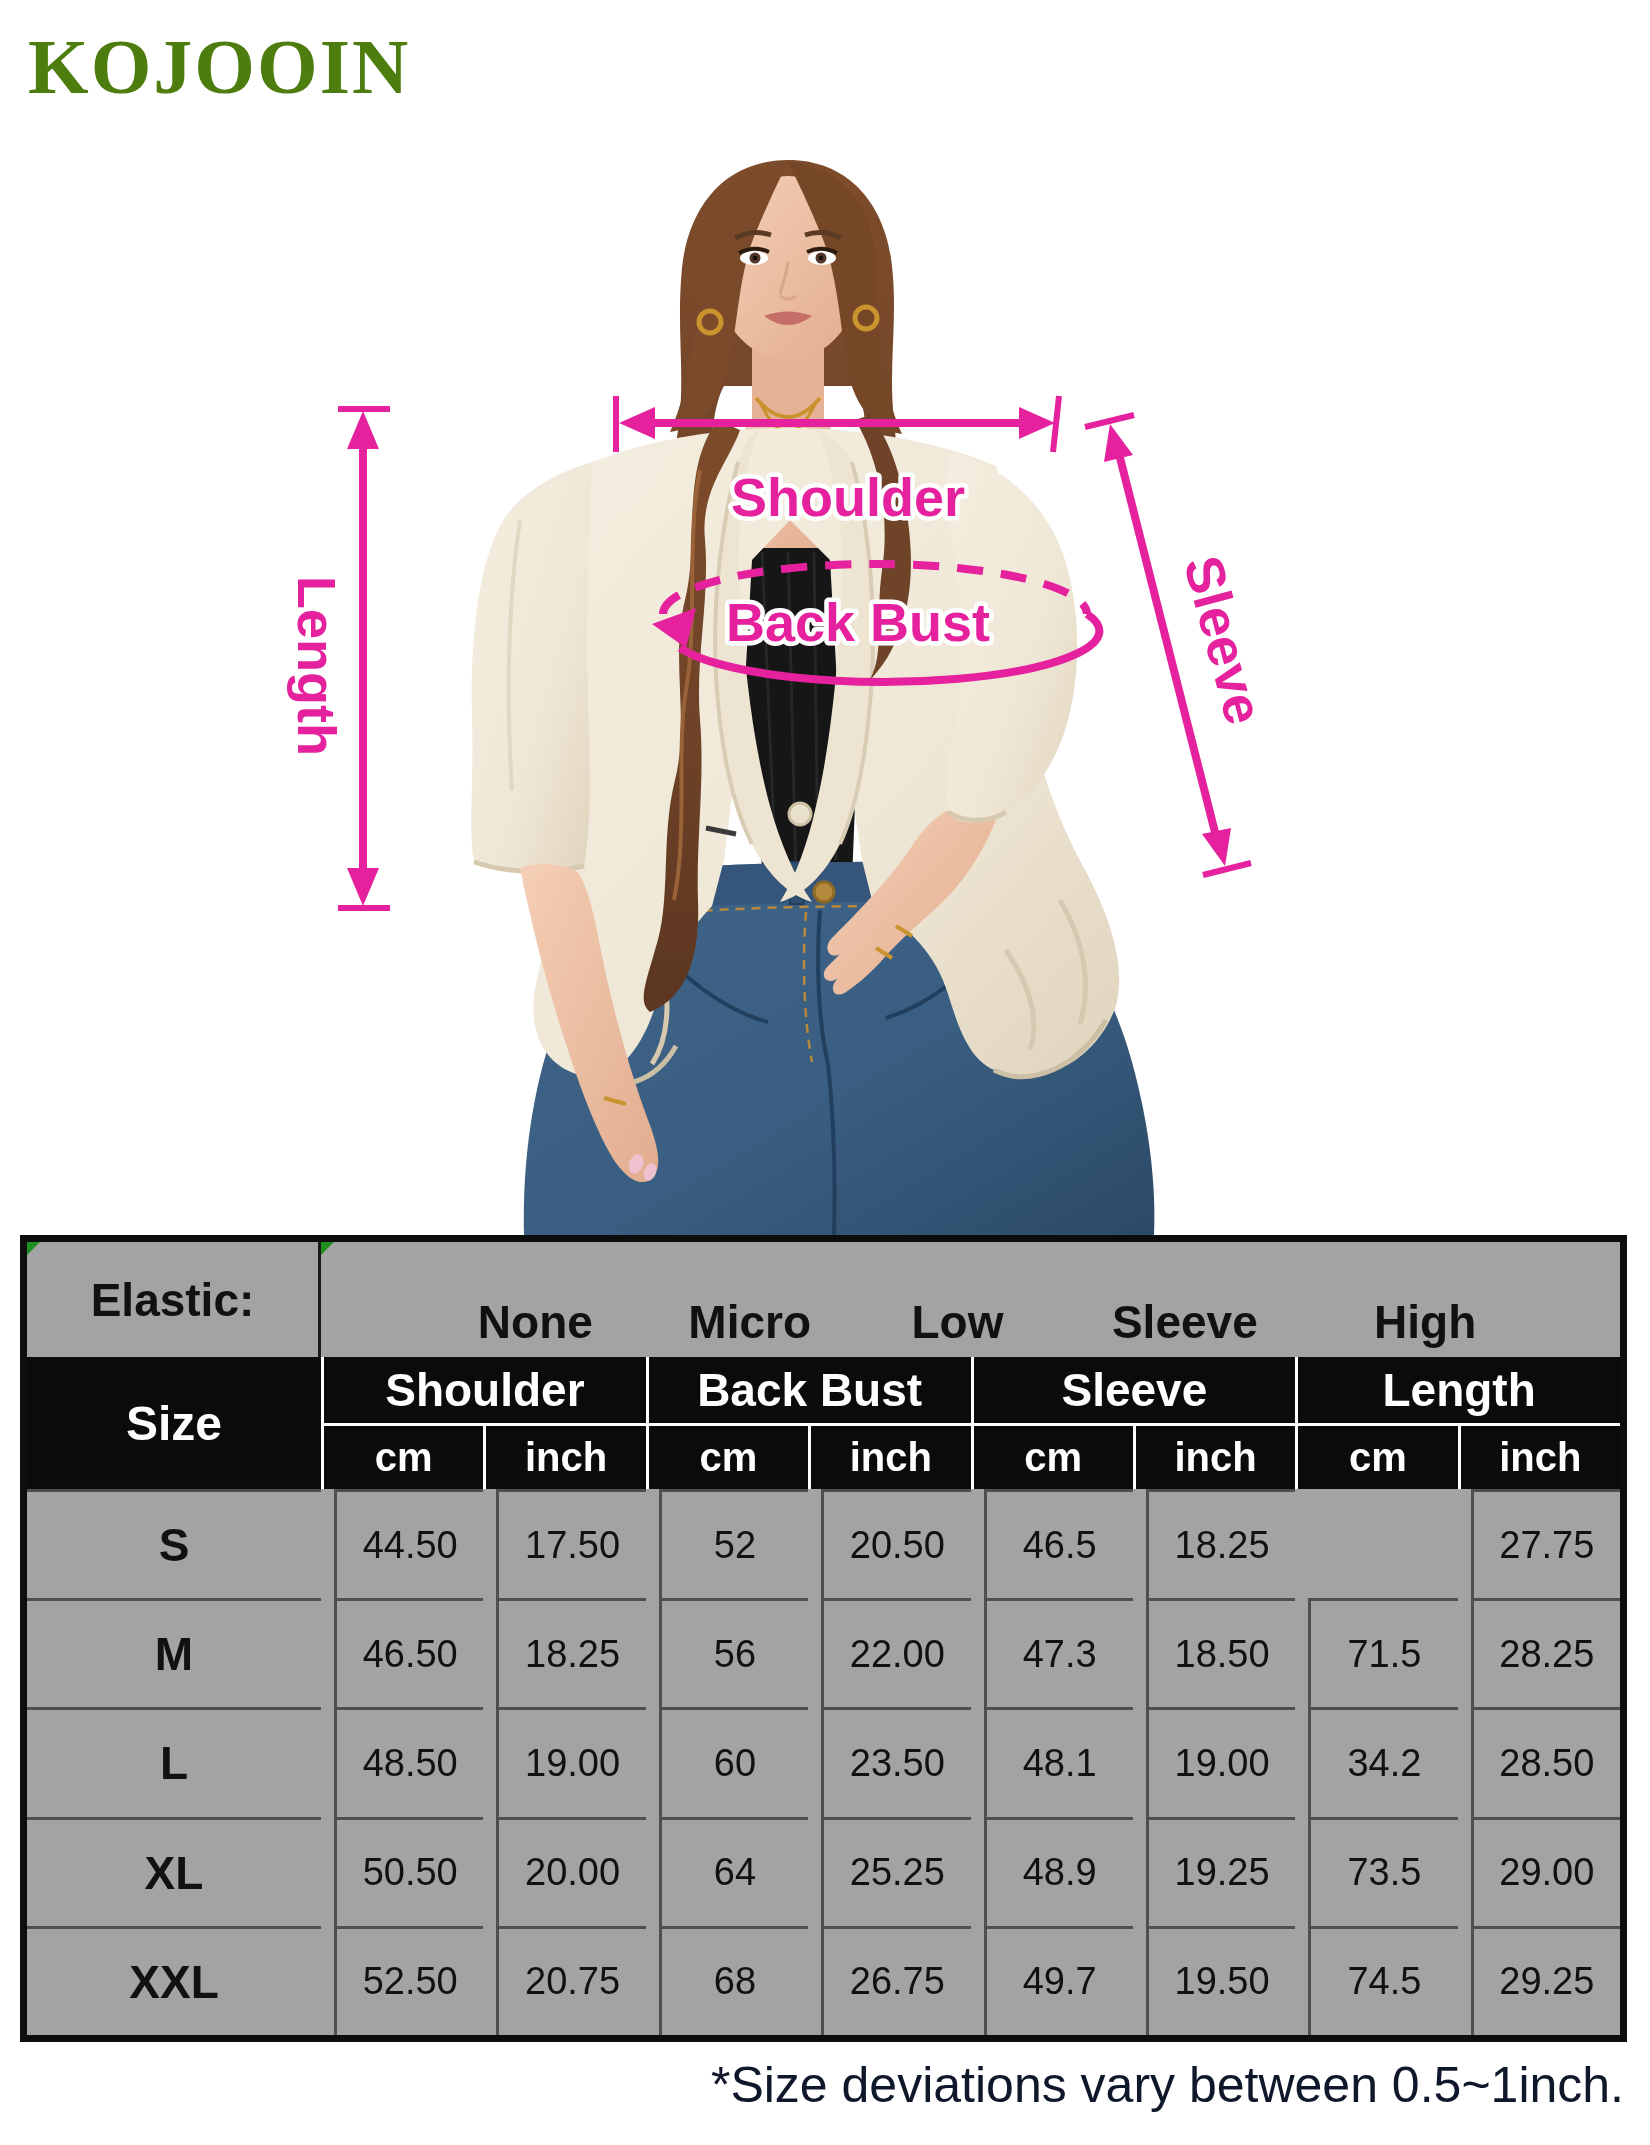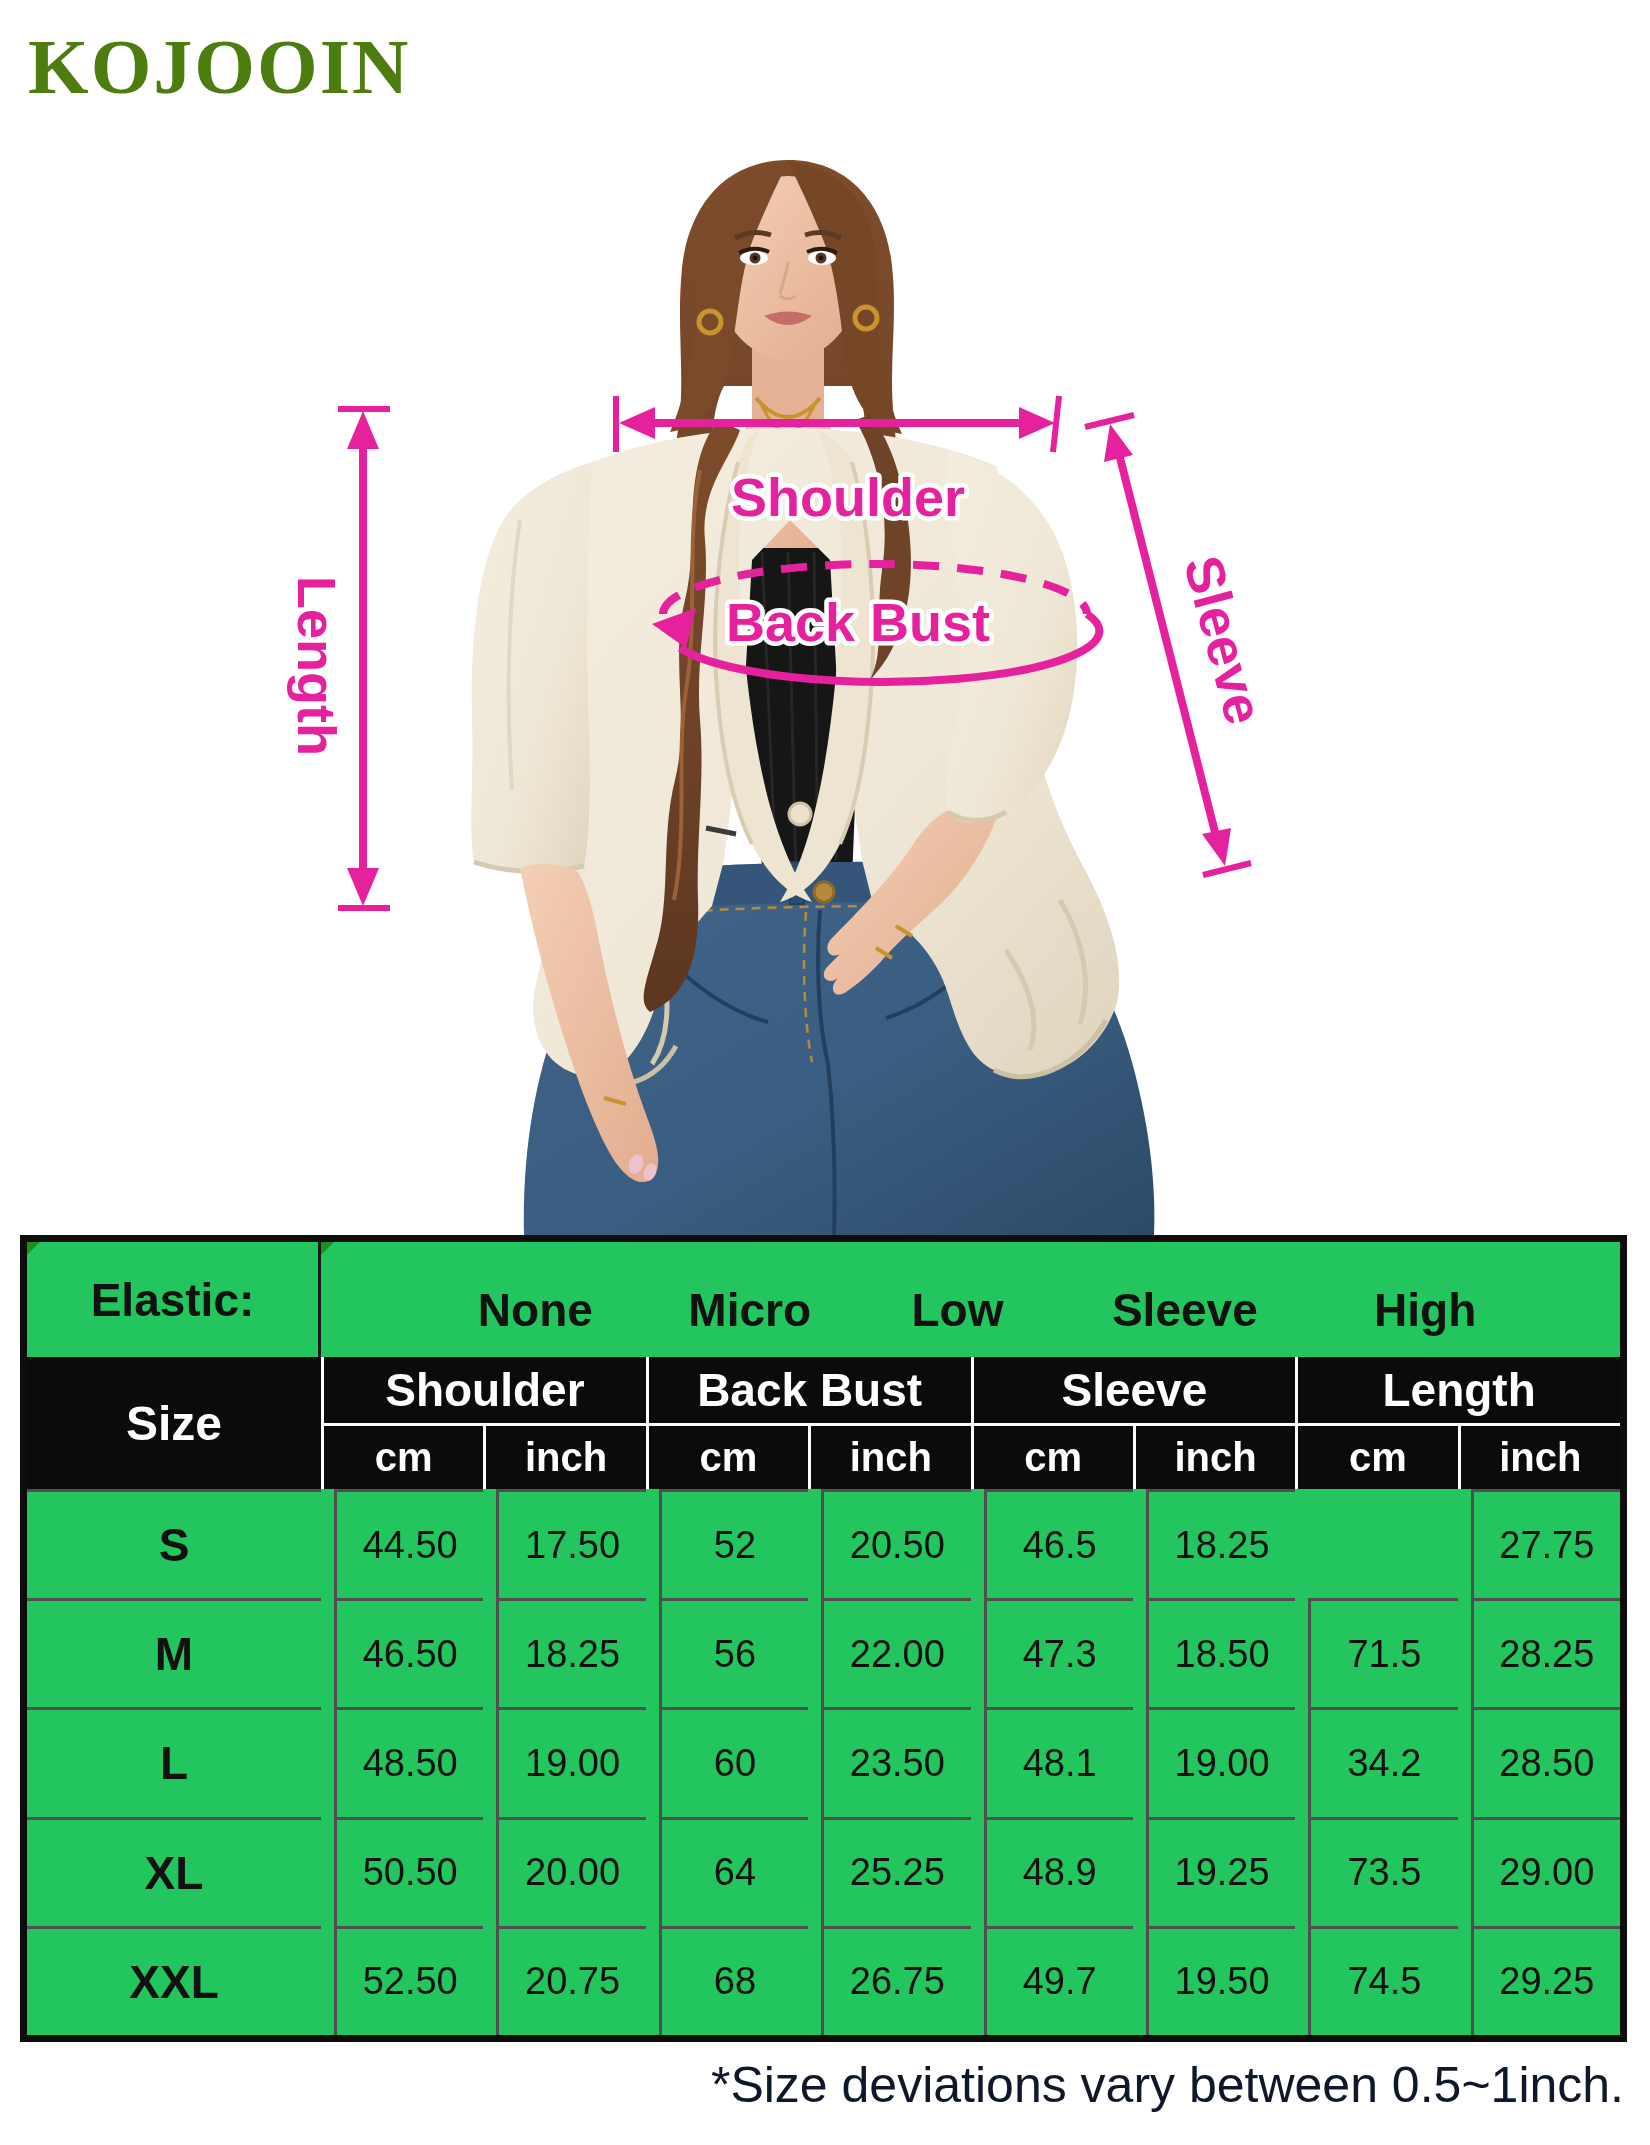--- a/index.html
+++ b/index.html
@@ -11,28 +11,28 @@
   
   .hero{position:absolute;left:0;top:0;display:block;}
   .ann-line{stroke:var(--magenta);stroke-width:8;fill:none;}
   .ann-thin{stroke:var(--magenta);stroke-width:6;fill:none;}
   .ann-fill{fill:var(--magenta);}
   .ann-text{fill:var(--magenta);stroke:#ffffff;stroke-width:9px;paint-order:stroke;
             stroke-linejoin:round;font-family:"Liberation Sans",sans-serif;
             font-weight:700;font-size:54px;}
   
   .chart{position:absolute;left:20px;top:1235px;width:1607px;height:807px;
-         box-sizing:border-box;border:7px solid var(--ink);background:#22c55e;
+         box-sizing:border-box;border:7px solid var(--ink);background:#a3a3a3;
          display:grid;grid-template-columns:294px repeat(8,1fr);
          grid-template-rows:115px 66px 66px repeat(5,1fr);}
   .cell{display:flex;align-items:center;justify-content:center;box-sizing:border-box;}
   .cell-elastic{grid-column:1;grid-row:1;font-weight:700;font-size:46px;
                 border-right:3px solid #1a1a1a;position:relative;}
   .cell-levels{grid-column:2/10;grid-row:1;position:relative;}
-  .lvl{position:absolute;bottom:20px;transform:translateX(-50%);
+  .lvl{position:absolute;bottom:8px;transform:translateX(-50%);
        font-weight:700;font-size:46px;white-space:nowrap;margin-top:9px;}
   .corner::before{content:"";position:absolute;left:0;top:0;width:0;height:0;
        border-style:solid;border-width:13px 13px 0 0;
        border-color:var(--marker-green) transparent transparent transparent;}
   .hdr{background:var(--header-bg);color:#fff;font-weight:700;}
   .cell-size{grid-column:1;grid-row:2/4;font-size:48px;}
   .grp{font-size:46px;border-left:3px solid #fff;}
   .grp-1{grid-column:2/4;grid-row:2;} .grp-2{grid-column:4/6;grid-row:2;}
   .grp-3{grid-column:6/8;grid-row:2;} .grp-4{grid-column:8/10;grid-row:2;}
   .unit{grid-row:3;font-size:40px;border-left:3px solid #fff;border-top:3px solid #fff;}

